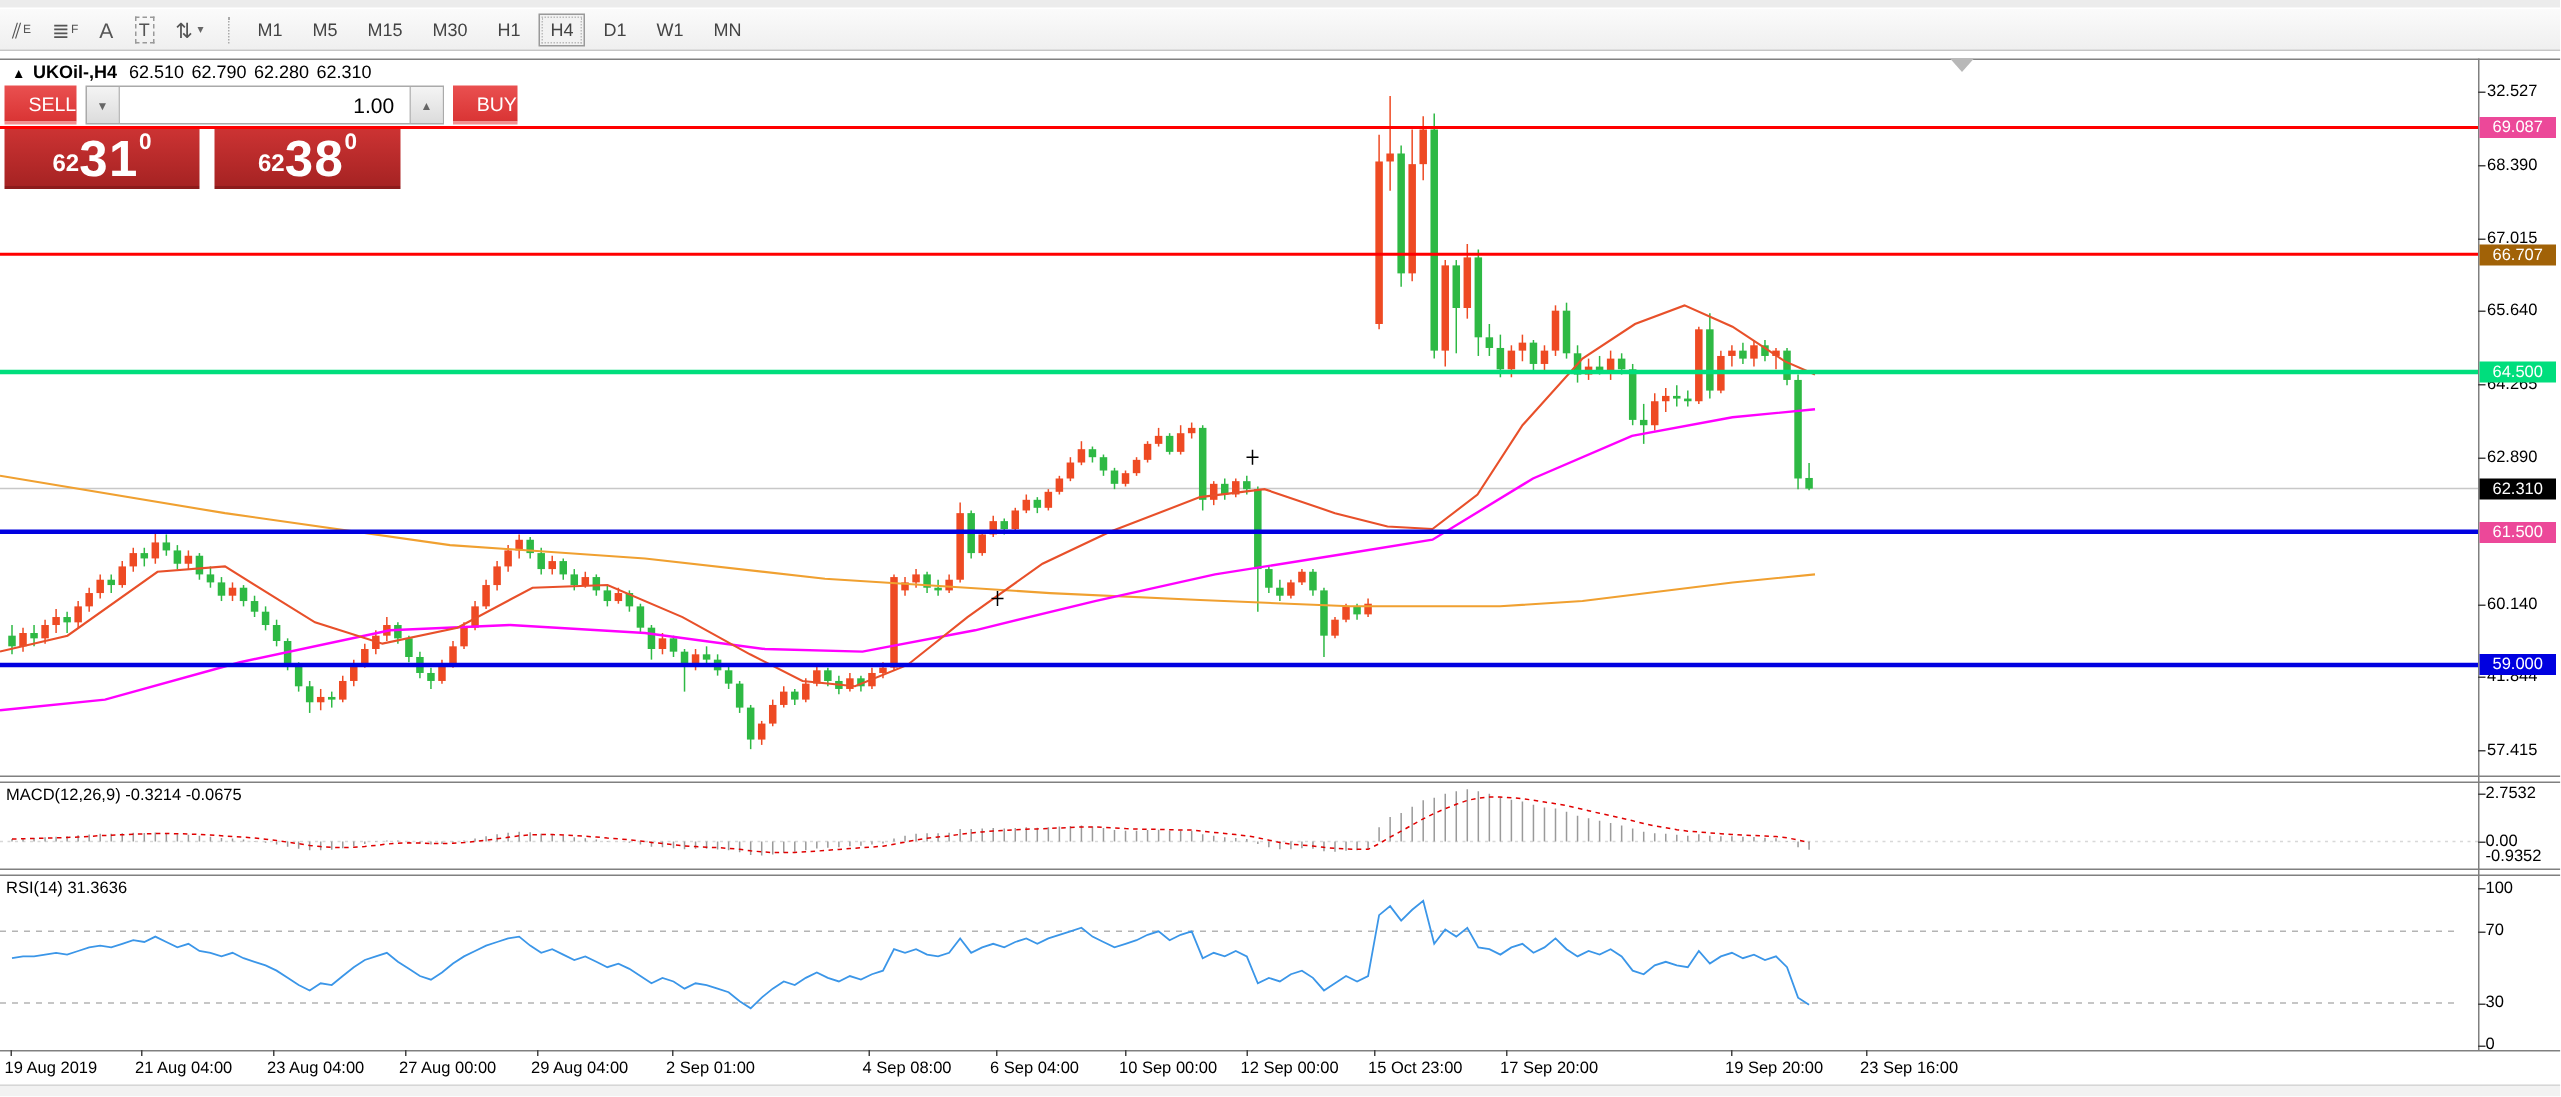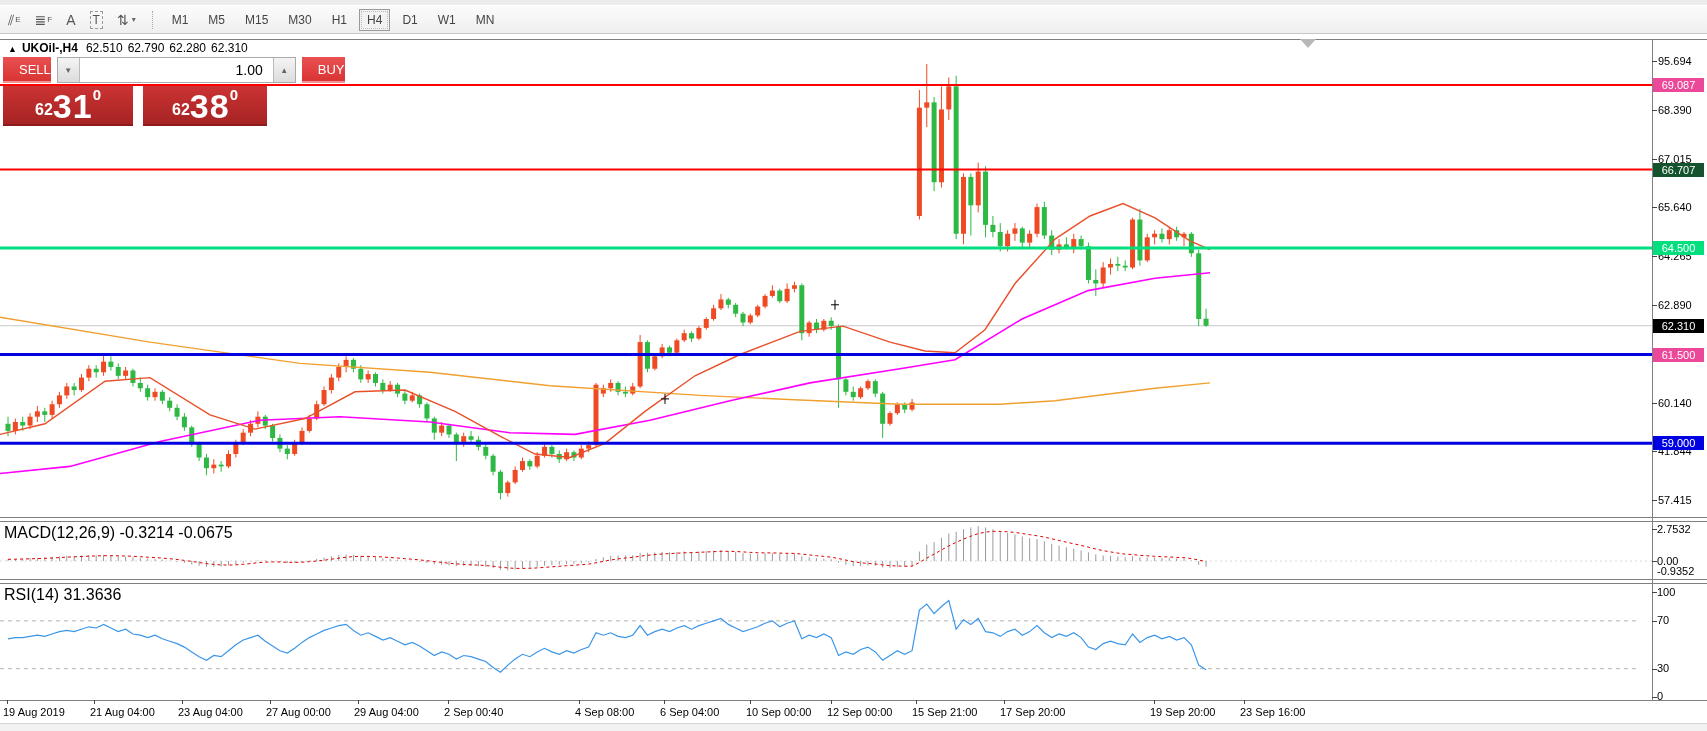--- a/index.html
+++ b/index.html
@@ -20,21 +20,21 @@
   .tf-btn.active{background:#f2f2f2;border:1px solid #9a9a9a;outline:1px dotted #bbb;outline-offset:-3px;}
   
   .hborder{position:absolute;left:0;width:1707px;height:0;border-top:1px solid #808080;}
   .vborder{position:absolute;top:39px;left:1652px;width:0;height:661px;border-left:1px solid #808080;}
   .price-tick{position:absolute;left:1658px;width:48px;font-size:11px;color:#000;}
   .tickmark{position:absolute;left:1652px;width:5px;height:1px;background:#444;}
   .line-label{position:absolute;left:1653px;width:51px;height:14px;font-size:11px;color:#fff;
               display:flex;align-items:center;justify-content:center;}
   .time-label{position:absolute;top:706px;font-size:11px;color:#000;white-space:nowrap;}
   .time-tick{position:absolute;top:700px;width:1px;height:4px;background:#444;}
-  .panel-label{position:absolute;left:4px;font-size:16px;color:#000;}
+  .panel-label{position:absolute;left:4px;font-size:11px;color:#000;}
   .ind-axis-label{position:absolute;left:1657px;font-size:11px;color:#000;}
   
   .symbol-header{position:absolute;left:8px;top:41px;font-size:12px;color:#000;}
   .symbol-header .sym{font-weight:bold;margin-right:8px;}
   .symbol-header span{margin-right:5px;}
   .arrow-up{font-size:9px;margin-right:4px;}
   .trade-panel{position:absolute;left:3px;top:57px;width:290px;}
   .tp-row1{display:flex;align-items:stretch;height:26px;}
   .tp-btn{background:linear-gradient(#ea5050,#d93434);color:#fff;font-size:13px;display:flex;align-items:center;
           justify-content:center;border-bottom:2px solid #f49090;cursor:pointer;padding-left:16px;}
@@ -624,39 +624,39 @@
       <polyline points="8,38.3 15.35,38.2 22.7,38.0 30.049999999999997,37.8 37.4,37.6 44.75,37.3 52.099999999999994,37.0 59.449999999999996,36.6 66.8,36.1 74.14999999999999,35.8 81.5,35.5 88.85,35.2 96.19999999999999,34.9 103.55,34.7 110.89999999999999,34.7 118.25,34.8 125.6,35.0 132.95,35.3 140.29999999999998,35.7 147.65,36.2 155,36.6 162.35,37.1 169.7,37.7 177.04999999999998,38.5 184.39999999999998,39.4 191.75,40.4 199.1,41.5 206.45,42.6 213.79999999999998,43.4 221.14999999999998,43.9 228.5,44.1 235.85,43.8 243.2,43.3 250.54999999999998,42.6 257.9,41.7 265.25,41.1 272.59999999999997,40.9 279.95,41.0 287.3,41.3 294.65,41.4 302,41.2 309.34999999999997,40.7 316.7,40.0 324.05,39.2 331.4,38.2 338.75,37.2 346.09999999999997,36.2 353.45,35.6 360.79999999999995,35.4 368.15,35.4 375.5,35.6 382.84999999999997,36.0 390.2,36.5 397.54999999999995,37.0 404.9,37.7 412.25,38.2 419.59999999999997,38.9 426.95,39.7 434.29999999999995,40.6 441.65,41.4 449,42.2 456.34999999999997,42.9 463.7,43.4 471.04999999999995,43.8 478.4,44.1 485.75,44.6 493.09999999999997,45.2 500.45,46.2 507.79999999999995,46.9 515.15,47.4 522.5,47.4 529.85,47.3 537.1999999999999,46.9 544.55,46.4 551.9,45.8 559.25,45.3 566.6,44.7 573.9499999999999,44.2 581.3,43.7 588.65,43.1 596,41.8 603.35,40.4 610.6999999999999,39.0 618.05,37.9 625.4,37.0 632.75,36.3 640.1,35.2 647.4499999999999,34.3 654.8,33.6 662.15,33.0 669.5,32.6 676.85,32.2 684.1999999999999,31.8 691.55,31.6 698.9,31.3 706.25,31.0 713.5999999999999,30.7 720.9499999999999,30.3 728.3,30.3 735.65,30.5 743,30.9 750.3499999999999,31.4 757.6999999999999,31.7 765.05,31.9 772.4,31.9 779.75,32.1 787.0999999999999,32.3 794.4499999999999,32.4 801.8,33.1 809.15,33.9 816.5,34.7 823.8499999999999,35.4 831.1999999999999,36.2 838.55,37.5 845.9,39.1 853.25,40.6 860.5999999999999,41.8 867.9499999999999,42.4 875.3,43.0 882.65,43.9 890,44.6 897.3499999999999,45.0 904.6999999999999,45.2 912.05,45.2 919.4,41.5 926.75,37.1 934.0999999999999,33.1 941.4499999999999,29.0 948.8,24.9 956.15,21.3 963.5,18.1 970.8499999999999,15.2 978.1999999999999,12.6 985.55,11.1 992.9,10.4 1000.25,10.4 1007.5999999999999,10.8 1014.9499999999999,11.4 1022.3,12.5 1029.65,13.7 1037,14.8 1044.35,16.1 1051.7,17.8 1059.05,19.5 1066.3999999999999,21.2 1073.75,22.8 1081.1,24.4 1088.45,26.2 1095.8,28.0 1103.1499999999999,29.6 1110.5,30.9 1117.85,32.1 1125.2,33.1 1132.55,33.6 1139.8999999999999,34.3 1147.25,34.8 1154.6,35.3 1161.95,35.7 1169.3,36.0 1176.6499999999999,36.4 1184,36.7 1191.35,37.5 1198.7,39.0 1206.05,40.7" fill="none" stroke="#e00000" stroke-width="1" stroke-dasharray="3 3"></polyline>
     </svg>
   <svg id="rsi-svg" style="top:583px" width="1652" height="117">
       <line x1="0" y1="37.85" x2="1640" y2="37.85" stroke="#b4b4b4" stroke-width="1" stroke-dasharray="4 4"></line>
       <line x1="0" y1="85.65" x2="1640" y2="85.65" stroke="#b4b4b4" stroke-width="1" stroke-dasharray="4 4"></line>
       <polyline points="8,55.8 15.35,54.6 22.7,54.6 30.049999999999997,53.4 37.4,52.2 44.75,53.4 52.099999999999994,51.0 59.449999999999996,48.6 66.8,47.4 74.14999999999999,48.6 81.5,46.2 88.85,43.8 96.19999999999999,45.0 103.55,41.4 110.89999999999999,45.0 118.25,48.6 125.6,46.2 132.95,51.0 140.29999999999998,52.2 147.65,54.6 155,52.2 162.35,55.8 169.7,58.2 177.04999999999998,60.6 184.39999999999998,64.1 191.75,68.9 199.1,73.7 206.45,77.3 213.79999999999998,72.5 221.14999999999998,73.7 228.5,67.7 235.85,61.8 243.2,57.0 250.54999999999998,54.6 257.9,52.2 265.25,58.2 272.59999999999997,62.9 279.95,67.7 287.3,70.1 294.65,65.3 302,59.4 309.34999999999997,54.6 316.7,51.0 324.05,47.4 331.4,45.0 338.75,42.6 346.09999999999997,41.4 353.45,47.4 360.79999999999995,52.2 368.15,49.8 375.5,53.4 382.84999999999997,57.0 390.2,54.6 397.54999999999995,58.2 404.9,61.8 412.25,59.4 419.59999999999997,62.9 426.95,67.7 434.29999999999995,72.5 441.65,68.9 449,71.3 456.34999999999997,76.1 463.7,72.5 471.04999999999995,73.7 478.4,76.1 485.75,78.5 493.09999999999997,84.5 500.45,89.2 507.79999999999995,82.1 515.15,76.1 522.5,71.3 529.85,73.7 537.1999999999999,68.9 544.55,65.3 551.9,68.9 559.25,71.3 566.6,67.7 573.9499999999999,70.1 581.3,66.5 588.65,64.1 596,49.8 603.35,52.2 610.6999999999999,49.8 618.05,53.4 625.4,54.6 632.75,52.2 640.1,42.6 647.4499999999999,52.2 654.8,48.6 662.15,46.2 669.5,48.6 676.85,45.0 684.1999999999999,42.6 691.55,46.2 698.9,42.6 706.25,40.2 713.5999999999999,37.9 720.9499999999999,35.5 728.3,41.4 735.65,45.0 743,48.6 750.3499999999999,46.2 757.6999999999999,43.8 765.05,40.2 772.4,37.9 779.75,43.8 787.0999999999999,40.2 794.4499999999999,37.9 801.8,55.8 809.15,52.2 816.5,54.6 823.8499999999999,51.0 831.1999999999999,54.6 838.55,72.5 845.9,68.9 853.25,71.3 860.5999999999999,66.5 867.9499999999999,64.1 875.3,68.9 882.65,77.3 890,72.5 897.3499999999999,67.7 904.6999999999999,71.3 912.05,67.7 919.4,27.1 926.75,21.1 934.0999999999999,30.7 941.4499999999999,23.5 948.8,17.5 956.15,46.2 963.5,36.7 970.8499999999999,41.4 978.1999999999999,35.5 985.55,48.6 992.9,49.8 1000.25,53.4 1007.5999999999999,48.6 1014.9499999999999,46.2 1022.3,52.2 1029.65,48.6 1037,42.6 1044.35,49.8 1051.7,54.6 1059.05,51.0 1066.3999999999999,53.4 1073.75,49.8 1081.1,54.6 1088.45,64.1 1095.8,66.5 1103.1499999999999,60.6 1110.5,58.2 1117.85,60.6 1125.2,61.8 1132.55,51.0 1139.8999999999999,59.4 1147.25,54.6 1154.6,52.2 1161.95,55.8 1169.3,53.4 1176.6499999999999,57.0 1184,54.6 1191.35,61.8 1198.7,82.1 1206.05,86.8" fill="none" stroke="#3b96e8" stroke-width="1.2"></polyline>
     </svg>
 
   <div id="price-axis-layer">
       <div class="tickmark" style="top:60.94719999999961px"></div>
-      <div class="price-tick" style="top:54.94719999999961px">95.694</div>
+      <div class="price-tick" style="top:54.94719999999961px">32.527</div>
       <div class="tickmark" style="top:109.78719999999976px"></div>
       <div class="price-tick" style="top:103.78719999999976px">68.390</div>
       <div class="tickmark" style="top:158.6271999999999px"></div>
       <div class="price-tick" style="top:152.6271999999999px">67.015</div>
       <div class="tickmark" style="top:207.4671999999996px"></div>
       <div class="price-tick" style="top:201.4671999999996px">65.640</div>
       <div class="tickmark" style="top:256.30719999999974px"></div>
       <div class="price-tick" style="top:250.30719999999974px">64.265</div>
       <div class="tickmark" style="top:305.1471999999999px"></div>
       <div class="price-tick" style="top:299.1471999999999px">62.890</div>
       <div class="tickmark" style="top:402.8271999999997px"></div>
       <div class="price-tick" style="top:396.8271999999997px">60.140</div>
       <div class="tickmark" style="top:450.77919999999995px"></div>
       <div class="price-tick" style="top:444.77919999999995px">41.844</div>
       <div class="tickmark" style="top:499.61919999999986px"></div>
       <div class="price-tick" style="top:493.61919999999986px">57.415</div>
       <div class="line-label" style="top:78.02975999999944px;background:#ec4899">69.087</div>
-      <div class="line-label" style="top:162.56736px;background:#14532d">66.707</div>
+      <div class="line-label" style="top:162.56736px;background:#a16207">66.707</div>
       <div class="line-label" style="top:240.95999999999958px;background:#00de7d">64.500</div>
       <div class="line-label" style="top:318.74879999999985px;background:#000000">62.310</div>
       <div class="line-label" style="top:347.52px;background:#ec4899">61.500</div>
       <div class="line-label" style="top:436.3199999999997px;background:#0000e0">59.000</div>
       <div class="ind-axis-label" style="top:523px">2.7532</div>
       <div class="ind-axis-label" style="top:555px">0.00</div>
       <div class="ind-axis-label" style="top:565px">-0.9352</div>
       <div class="tickmark" style="top:529px"></div>
       <div class="tickmark" style="top:561px"></div>
       <div class="ind-axis-label" style="top:586px">100</div>
@@ -673,31 +673,31 @@
       <div class="time-label" style="left:3px">19 Aug 2019</div>
       <div class="time-tick" style="left:94px"></div>
       <div class="time-label" style="left:90px">21 Aug 04:00</div>
       <div class="time-tick" style="left:182px"></div>
       <div class="time-label" style="left:178px">23 Aug 04:00</div>
       <div class="time-tick" style="left:270px"></div>
       <div class="time-label" style="left:266px">27 Aug 00:00</div>
       <div class="time-tick" style="left:358px"></div>
       <div class="time-label" style="left:354px">29 Aug 04:00</div>
       <div class="time-tick" style="left:448px"></div>
-      <div class="time-label" style="left:444px">2 Sep 00:40</div>
+      <div class="time-label" style="left:444px">2 Sep 01:00</div>
       <div class="time-tick" style="left:579px"></div>
       <div class="time-label" style="left:575px">4 Sep 08:00</div>
       <div class="time-tick" style="left:664px"></div>
       <div class="time-label" style="left:660px">6 Sep 04:00</div>
       <div class="time-tick" style="left:750px"></div>
       <div class="time-label" style="left:746px">10 Sep 00:00</div>
       <div class="time-tick" style="left:831px"></div>
       <div class="time-label" style="left:827px">12 Sep 00:00</div>
       <div class="time-tick" style="left:916px"></div>
-      <div class="time-label" style="left:912px">15 Sep 21:00</div>
+      <div class="time-label" style="left:912px">15 Oct 23:00</div>
       <div class="time-tick" style="left:1004px"></div>
       <div class="time-label" style="left:1000px">17 Sep 20:00</div>
       <div class="time-tick" style="left:1154px"></div>
       <div class="time-label" style="left:1150px">19 Sep 20:00</div>
       <div class="time-tick" style="left:1244px"></div>
       <div class="time-label" style="left:1240px">23 Sep 16:00</div>
     </div>
 
   <div class="symbol-header">
     <span class="arrow-up">▲</span><span class="sym">UKOil-,H4</span><span>62.510</span><span>62.790</span><span>62.280</span><span>62.310</span>

